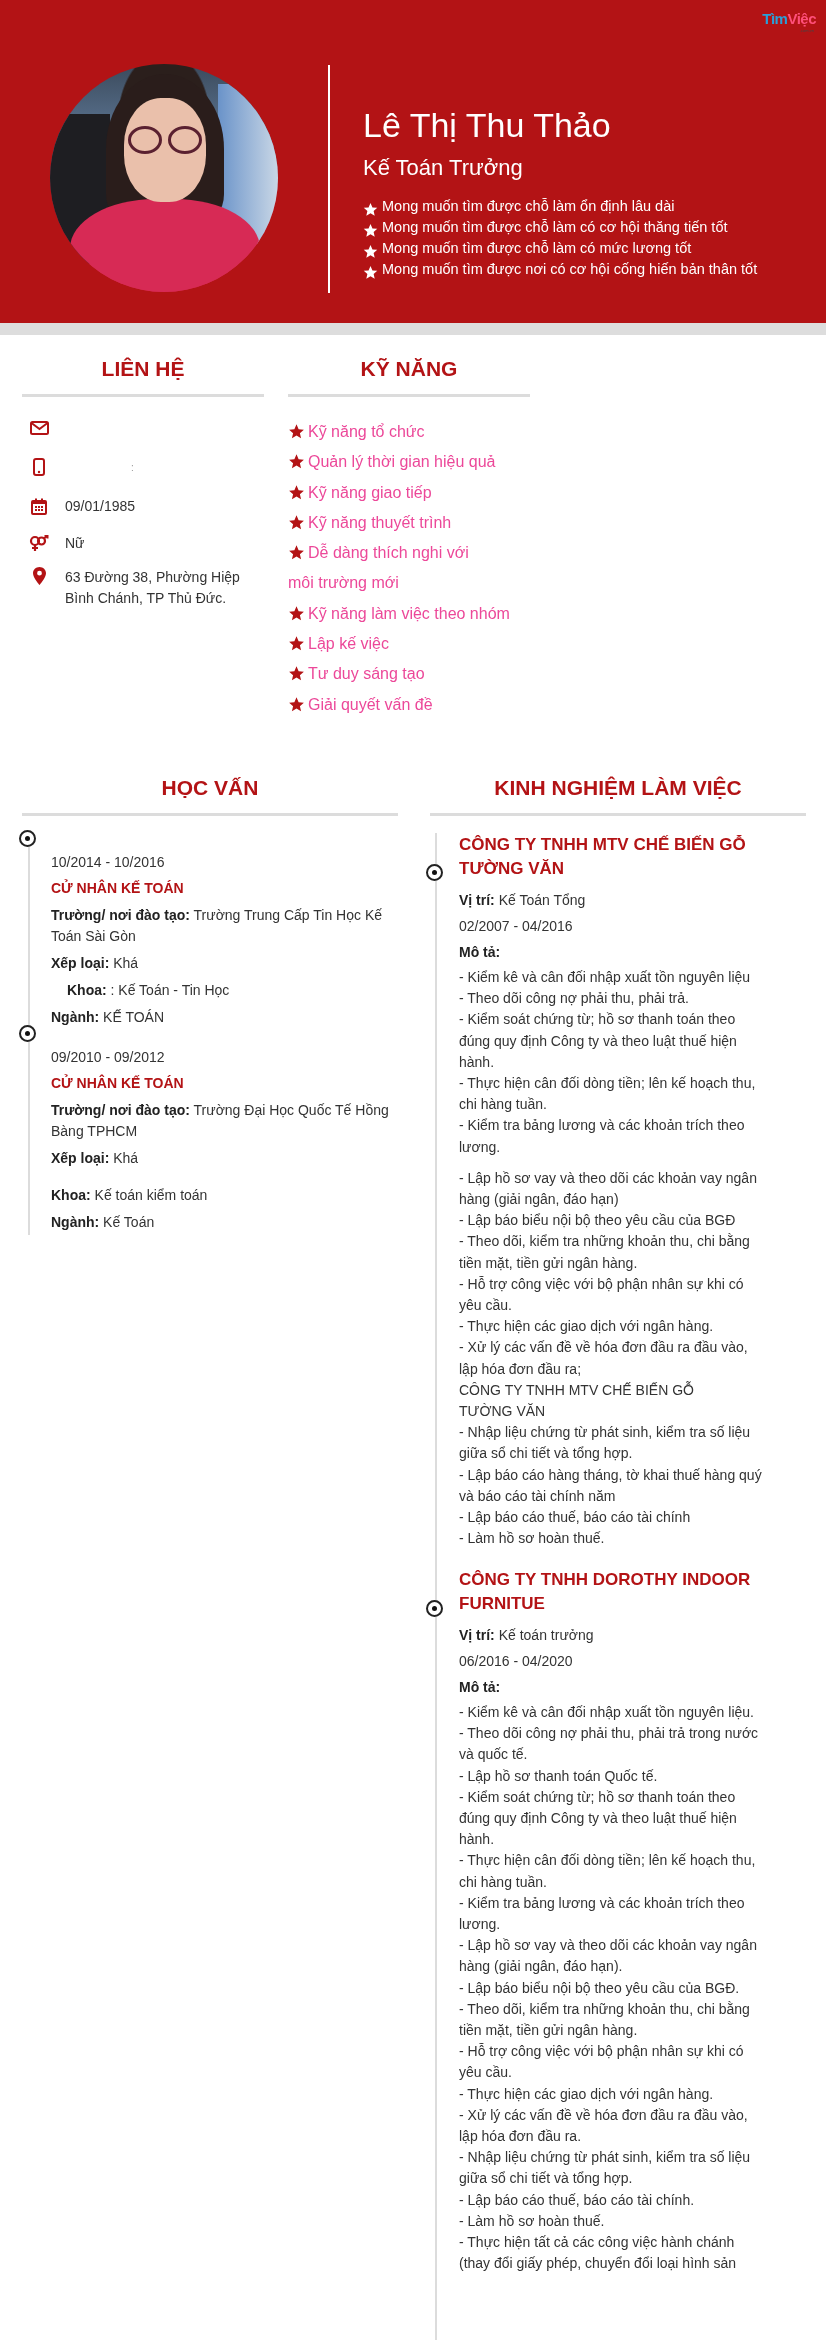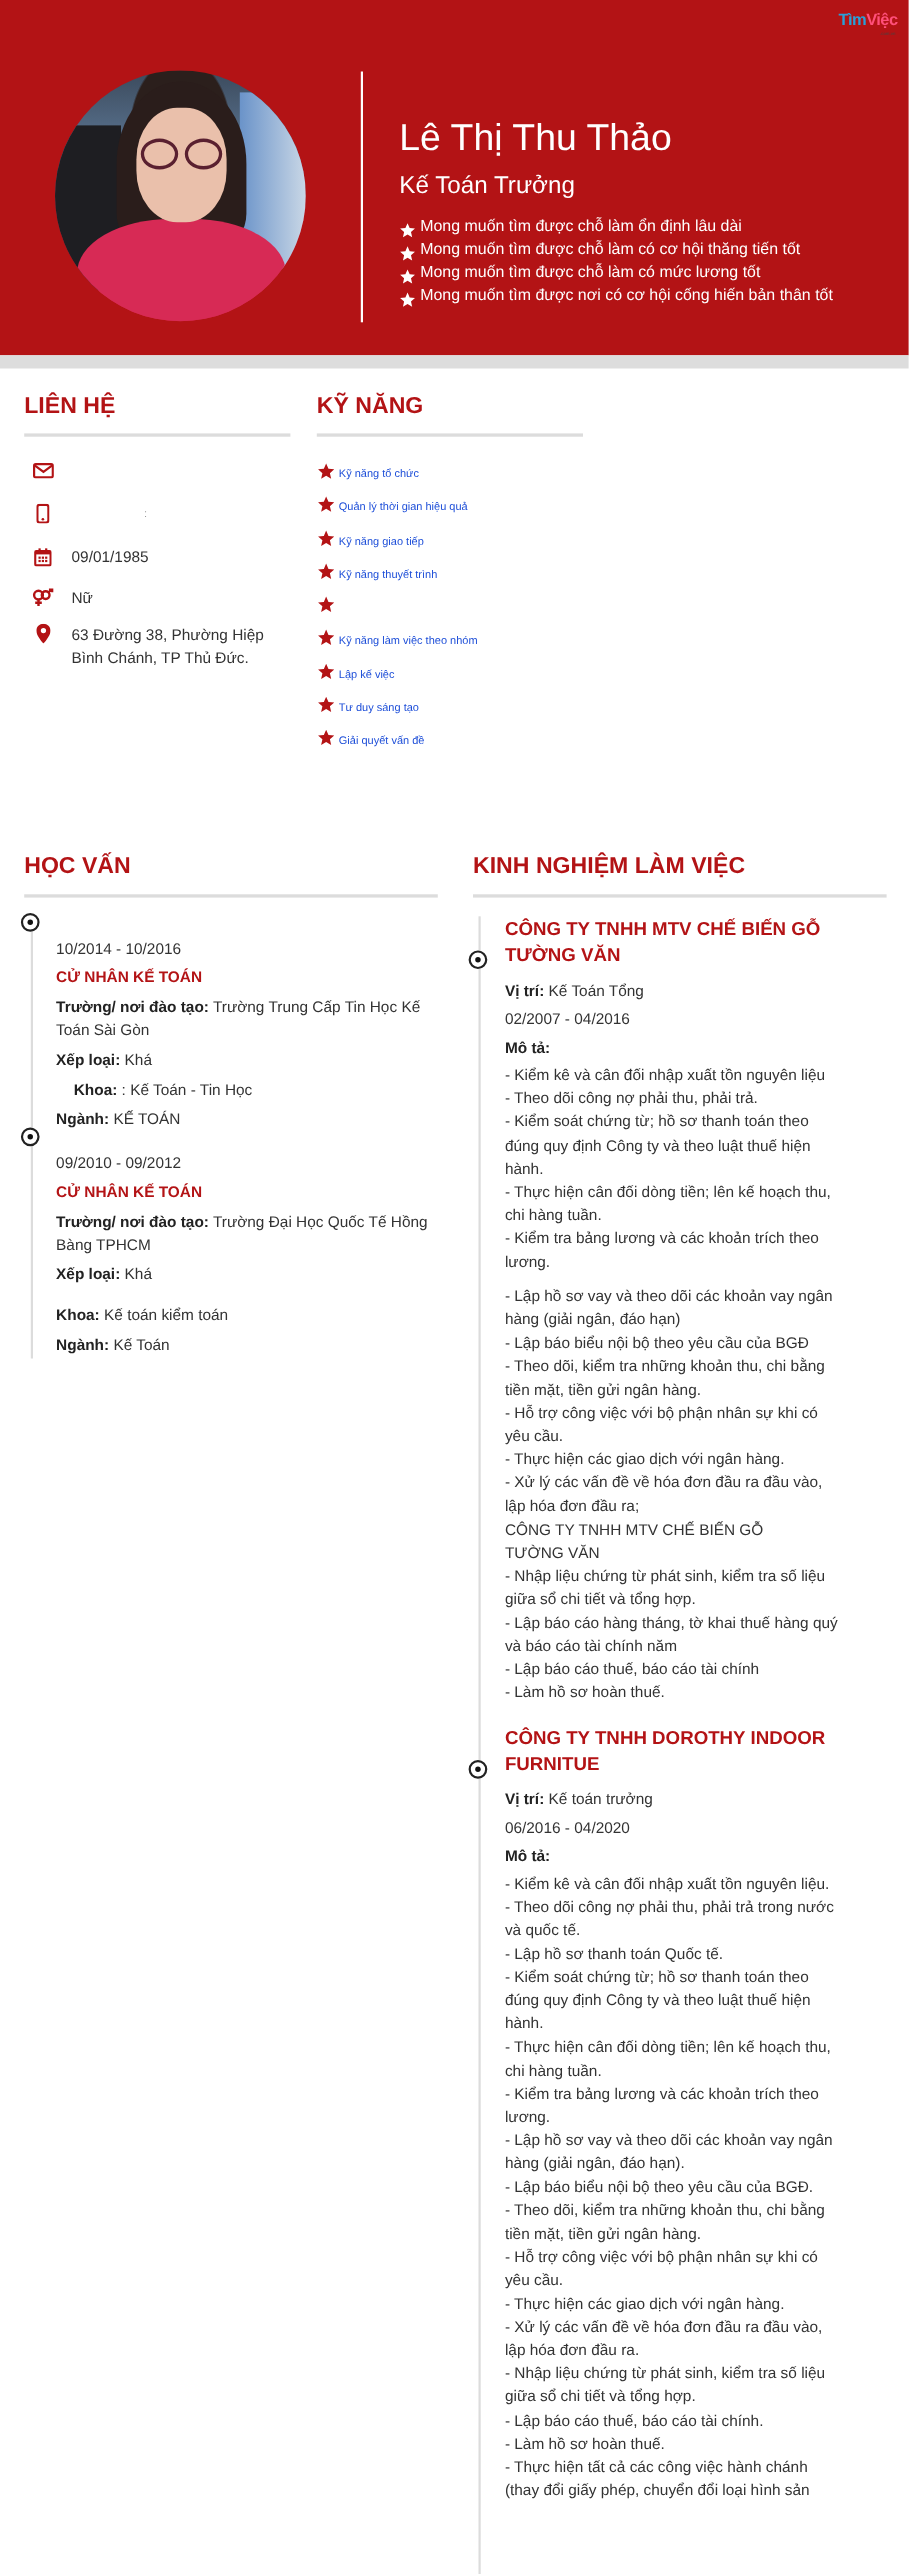--- a/index.html
+++ b/index.html
@@ -27,31 +27,31 @@
   .avatar .bg-chair { position: absolute; left: 0; top: 50px; width: 60px; height: 150px; background: #1e1e22; }
 
   .vdivider { position: absolute; left: 328px; top: 65px; width: 2px; height: 228px; background: #ffffff; }
   .name { position: absolute; left: 363px; top: 106px; font-size: 34px; color: #fff; font-weight: normal; }
   .title { position: absolute; left: 363px; top: 155px; font-size: 22px; color: #fff; }
   .goals { position: absolute; left: 363px; top: 196px; list-style: none; }
   .goals li { color: #fff; font-size: 14.5px; height: 21px; line-height: 21px; display: flex; align-items: flex-end; }
   .star-w { display: inline-block; width: 15px; height: 15px; margin-right: 4px; }
 
   
-  .sec-title { position: absolute; color: #b31315; font-weight: bold; font-size: 21px; }
+  .sec-title { position: absolute; text-align: center; color: #b31315; font-weight: bold; font-size: 21px; }
   .sec-rule { position: absolute; height: 3px; background: #dcdcdc; }
 
   
   .contact-row { position: absolute; left: 28px; display: flex; align-items: flex-start; font-size: 14px; color: #333; }
   .contact-row .ic { width: 22px; height: 20px; margin-right: 15px; display: flex; align-items: center; justify-content: center; }
   .contact-row .txt { line-height: 21px; width: 200px; }
 
   
   .skills { position: absolute; left: 288px; top: 417px; width: 240px; list-style: none; }
-  .skills li { font-size: 10px; line-height: 30.3px; color: #1d4ed8; }
+  .skills li { font-size: 16px; line-height: 30.3px; color: #ec4899; }
   .star-r { display: inline-block; width: 17px; height: 15px; margin-right: 3px; vertical-align: -2px; }
 
   
   .tl-line { position: absolute; width: 2px; background: #dcdcdc; }
   .tl-dot { position: absolute; width: 17px; height: 17px; border: 2px solid #222; border-radius: 50%; background: #fff; }
   .tl-dot::after { content: ""; position: absolute; left: 4px; top: 4px; width: 5px; height: 5px; border-radius: 50%; background: #111; }
 
   .edu-block { position: absolute; left: 51px; width: 350px; font-size: 14px; color: #333; }
   .edu-block .date { line-height: 26px; margin-top: 19px; }
   .edu-block .deg { color: #b31315; font-weight: bold; line-height: 26px; font-size: 14px; }
@@ -185,21 +185,21 @@
         <path fill="#b31315" d="M12 0.5l3.1 7.1 7.7.7-5.8 5.1 1.7 7.6L12 17l-6.7 4 1.7-7.6L1.2 8.3l7.7-.7z"></path>
       </svg><span>Quản lý thời gian hiệu quả</span></li>
   <li><svg class="star-r" viewBox="0 0 24 22">
         <path fill="#b31315" d="M12 0.5l3.1 7.1 7.7.7-5.8 5.1 1.7 7.6L12 17l-6.7 4 1.7-7.6L1.2 8.3l7.7-.7z"></path>
       </svg><span>Kỹ năng giao tiếp</span></li>
   <li><svg class="star-r" viewBox="0 0 24 22">
         <path fill="#b31315" d="M12 0.5l3.1 7.1 7.7.7-5.8 5.1 1.7 7.6L12 17l-6.7 4 1.7-7.6L1.2 8.3l7.7-.7z"></path>
       </svg><span>Kỹ năng thuyết trình</span></li>
   <li style="width:205px;"><svg class="star-r" viewBox="0 0 24 22">
         <path fill="#b31315" d="M12 0.5l3.1 7.1 7.7.7-5.8 5.1 1.7 7.6L12 17l-6.7 4 1.7-7.6L1.2 8.3l7.7-.7z"></path>
-      </svg></li>
+      </svg><span>Dễ dàng thích nghi với môi trường mới</span></li>
   <li><svg class="star-r" viewBox="0 0 24 22">
         <path fill="#b31315" d="M12 0.5l3.1 7.1 7.7.7-5.8 5.1 1.7 7.6L12 17l-6.7 4 1.7-7.6L1.2 8.3l7.7-.7z"></path>
       </svg><span>Kỹ năng làm việc theo nhóm</span></li>
   <li><svg class="star-r" viewBox="0 0 24 22">
         <path fill="#b31315" d="M12 0.5l3.1 7.1 7.7.7-5.8 5.1 1.7 7.6L12 17l-6.7 4 1.7-7.6L1.2 8.3l7.7-.7z"></path>
       </svg><span>Lập kế việc</span></li>
   <li><svg class="star-r" viewBox="0 0 24 22">
         <path fill="#b31315" d="M12 0.5l3.1 7.1 7.7.7-5.8 5.1 1.7 7.6L12 17l-6.7 4 1.7-7.6L1.2 8.3l7.7-.7z"></path>
       </svg><span>Tư duy sáng tạo</span></li>
   <li><svg class="star-r" viewBox="0 0 24 22">

